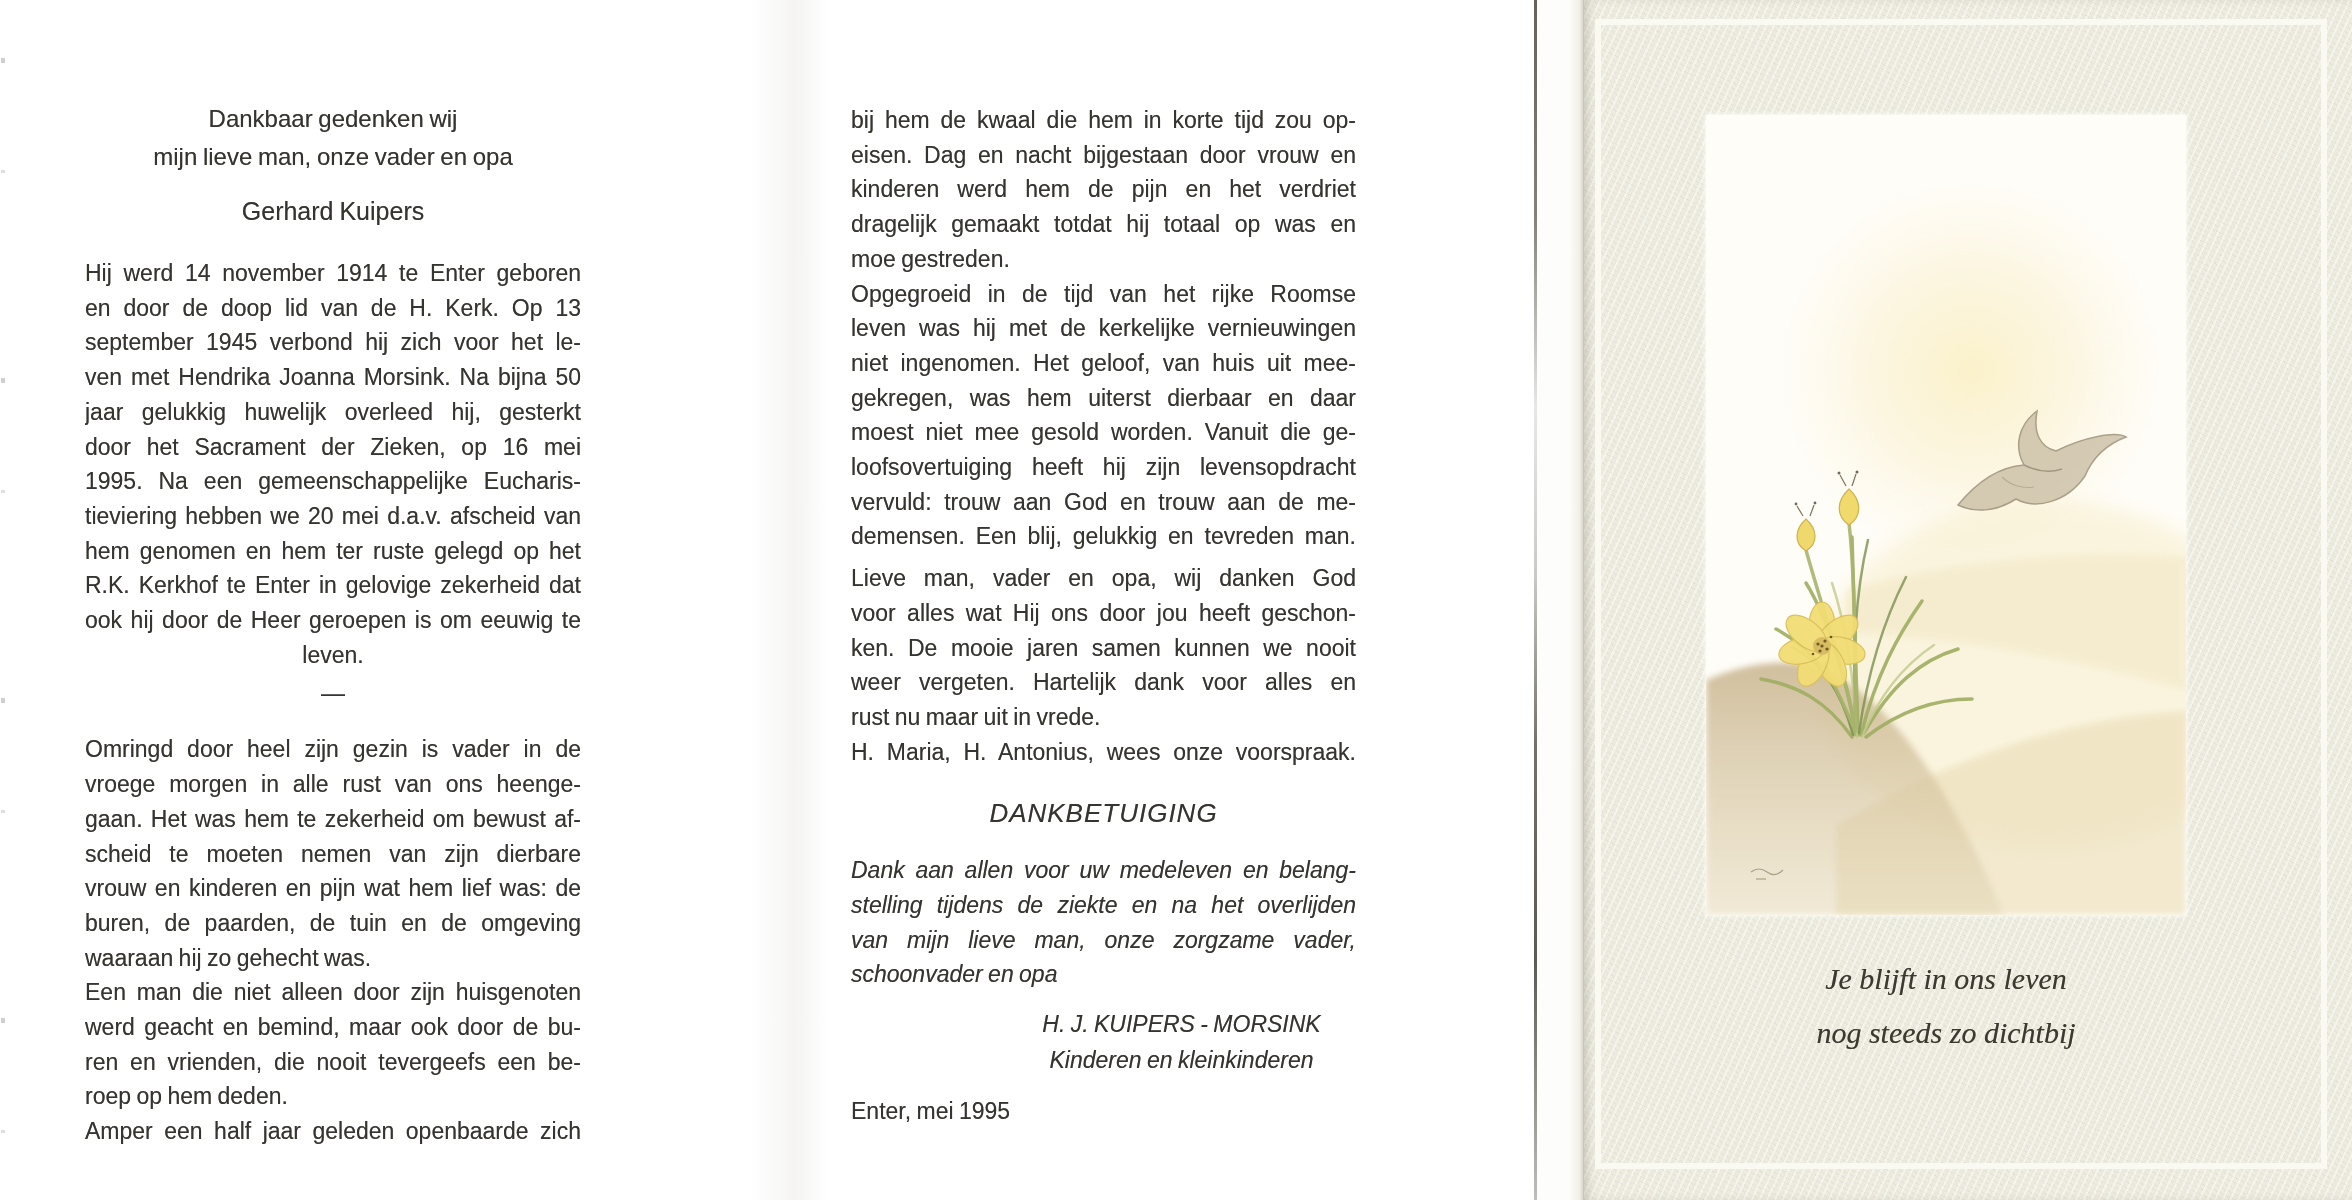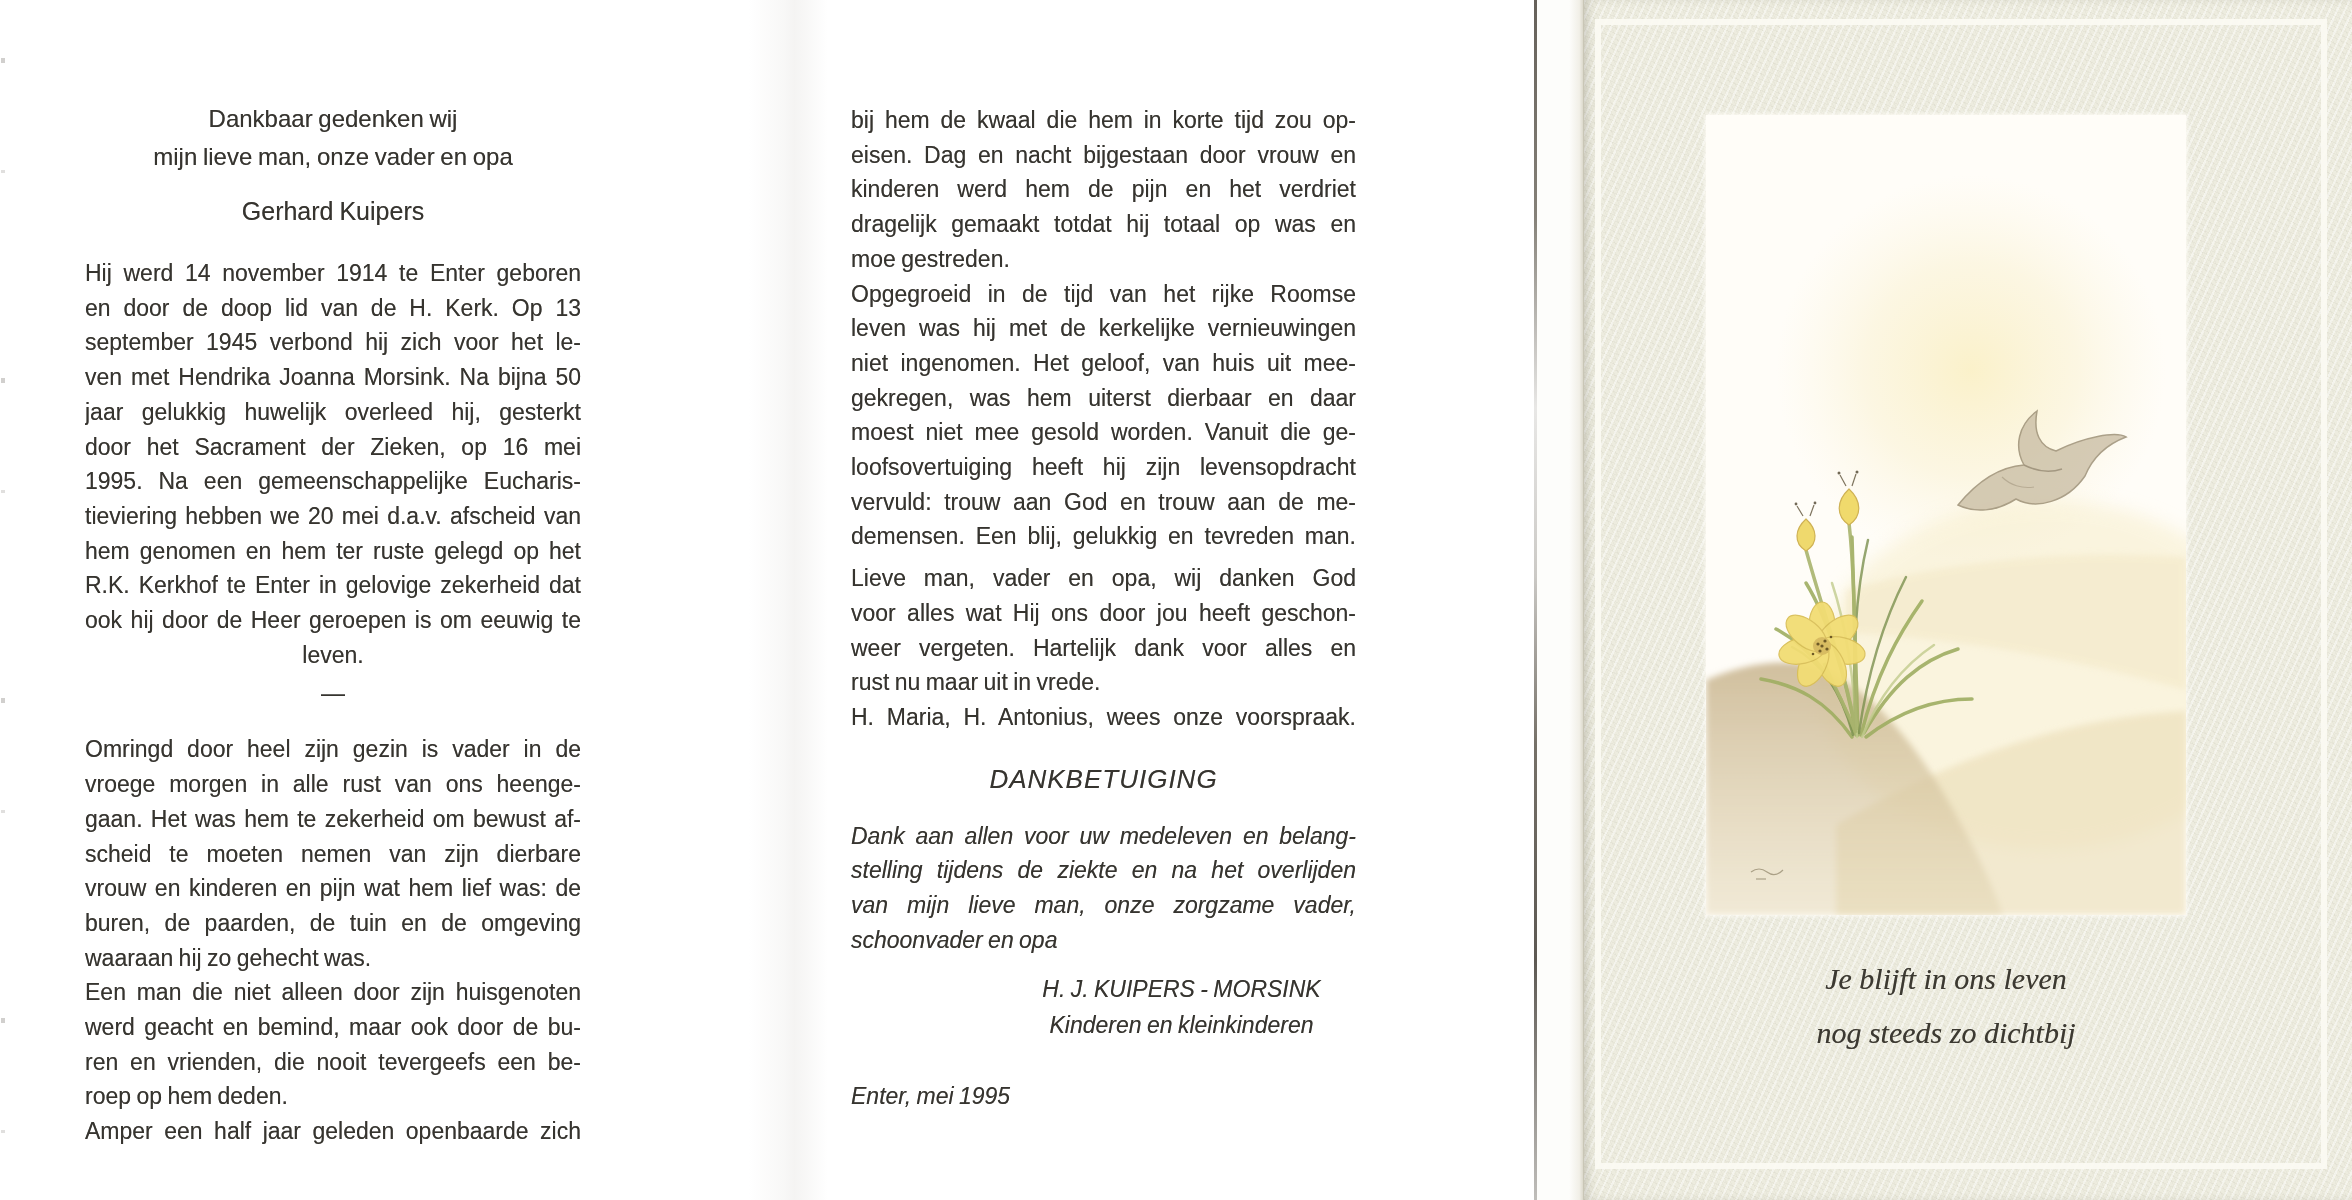--- a/index.html
+++ b/index.html
@@ -54,21 +54,21 @@
   .para{margin:0;}
   #para1{margin-top:26px;}
   .divider{text-align:center;font-size:24px;line-height:30px;margin-top:6px;}
   #para2{margin-top:24px;}
   #paraB1{margin-top:7px;}
   .it{font-style:italic;}
   .thanks-heading{font-style:italic;text-align:center;font-size:26px;line-height:36px;
                   letter-spacing:1px;margin-top:26px;}
   #thanks{margin-top:22px;}
   .signature{font-style:italic;margin:14px 2px 0 auto;width:345px;line-height:36px;}
-  .dateline{font-style:italic;margin-top:36px;}
+  .dateline{margin-top:16px;}
 
   
   #card{
     position:absolute;left:1583px;top:0;width:769px;height:1200px;
     background-color:#edecdf;
     background-image:
       repeating-linear-gradient(115deg, rgba(255,255,255,.45) 0 2px, transparent 2px 7px),
       repeating-linear-gradient(25deg,  rgba(118,112,92,.055) 0 1px, transparent 1px 5px),
       repeating-linear-gradient(65deg,  rgba(118,112,92,.04) 0 1px, transparent 1px 4px);
     border-left:1px solid #c9c6b6;
@@ -154,20 +154,21 @@
         <div class="line">niet ingenomen. Het geloof, van huis uit mee-</div>
         <div class="line">gekregen, was hem uiterst dierbaar en daar</div>
         <div class="line">moest niet mee gesold worden. Vanuit die ge-</div>
         <div class="line">loofsovertuiging heeft hij zijn levensopdracht</div>
         <div class="line">vervuld: trouw aan God en trouw aan de me-</div>
         <div class="line">demensen. Een blij, gelukkig en tevreden man.</div>
       </div>
     <div class="para jlines last-left" id="paraB1">
         <div class="line">Lieve man, vader en opa, wij danken God</div>
         <div class="line">voor alles wat Hij ons door jou heeft geschon-</div>
+        <div class="line">ken. De mooie jaren samen kunnen we nooit</div>
         <div class="line">weer vergeten. Hartelijk dank voor alles en</div>
         <div class="line">rust nu maar uit in vrede.</div>
       </div>
     <div class="para jlines" id="paraB2">
         <div class="line">H. Maria, H. Antonius, wees onze voorspraak.</div>
       </div>
     <div class="thanks-heading">DANKBETUIGING</div>
     <div class="para jlines last-left it" id="thanks">
         <div class="line">Dank aan allen voor uw medeleven en belang-</div>
         <div class="line">stelling tijdens de ziekte en na het overlijden</div>

